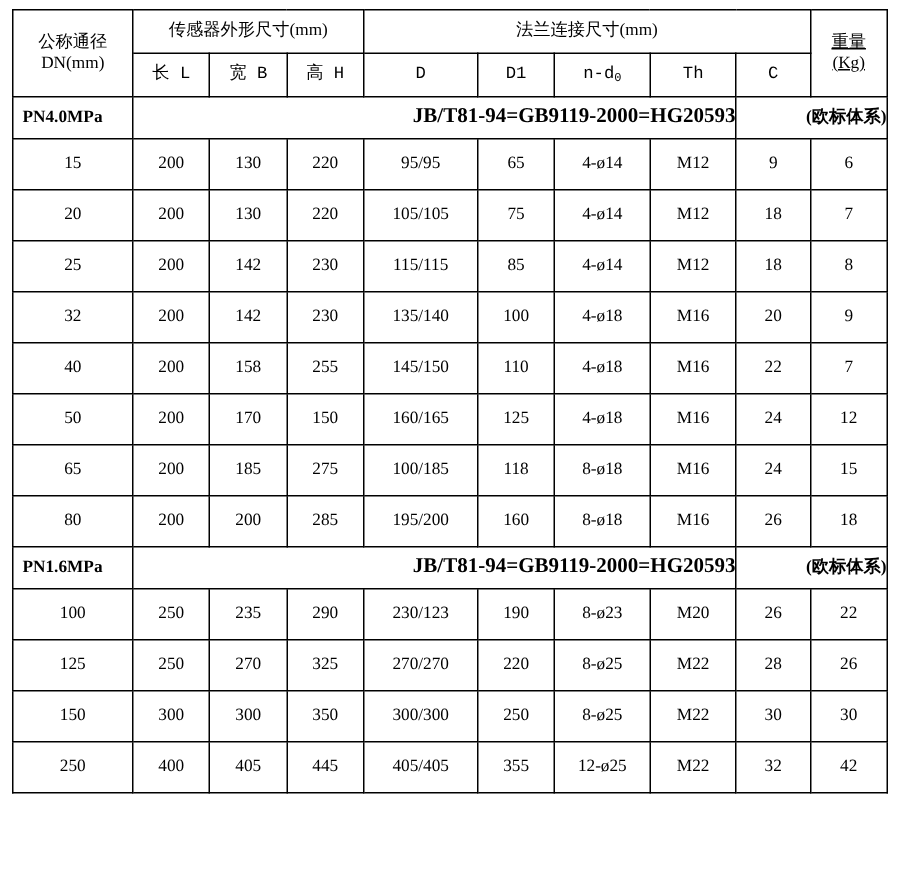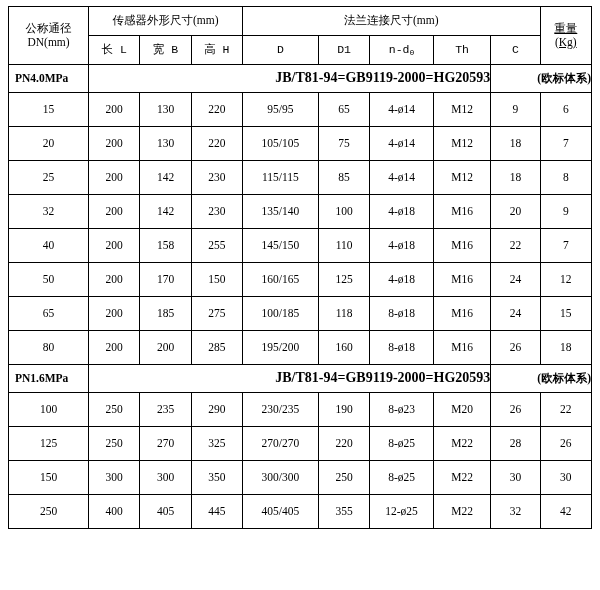--- a/index.html
+++ b/index.html
@@ -244,21 +244,21 @@
       <tr class="band">
         <td class="band-left">PN1.6MPa</td>
         <td colspan="7" class="band-mid">JB/T81-94=GB9119-2000=HG20593</td>
         <td colspan="2" class="band-right">(欧标体系)</td>
       </tr>
       <tr class="data">
         <td>100</td>
         <td>250</td>
         <td>235</td>
         <td>290</td>
-        <td>230/235</td>
+        <td>230/123</td>
         <td>190</td>
         <td>8-ø23</td>
         <td>M20</td>
         <td>26</td>
         <td>22</td>
       </tr>
       <tr class="data">
         <td>125</td>
         <td>250</td>
         <td>270</td>

